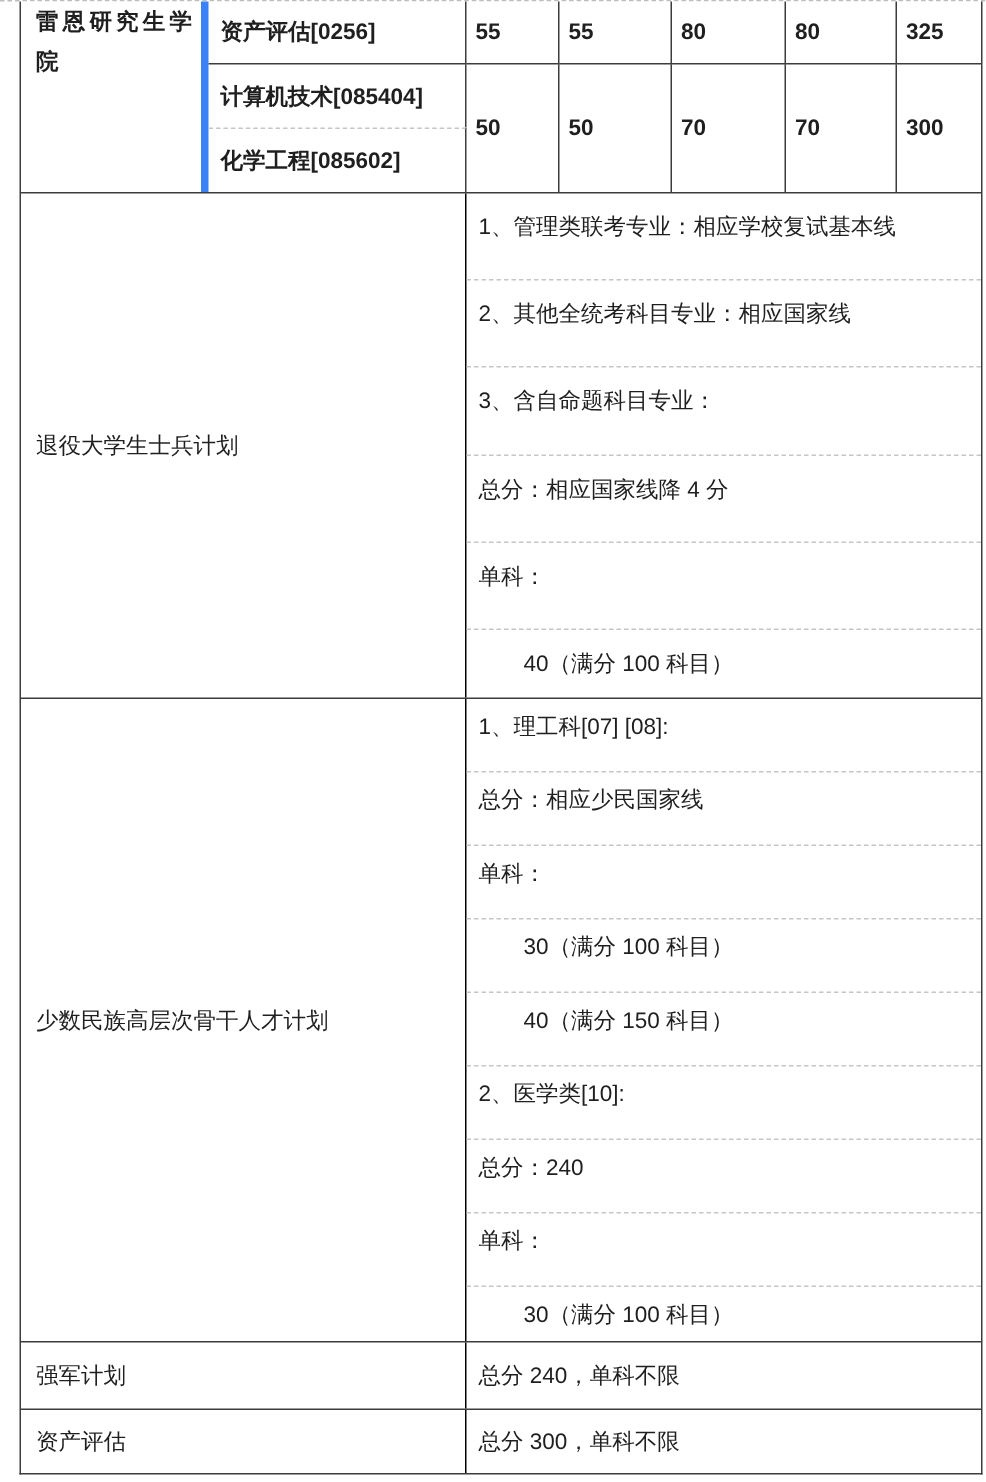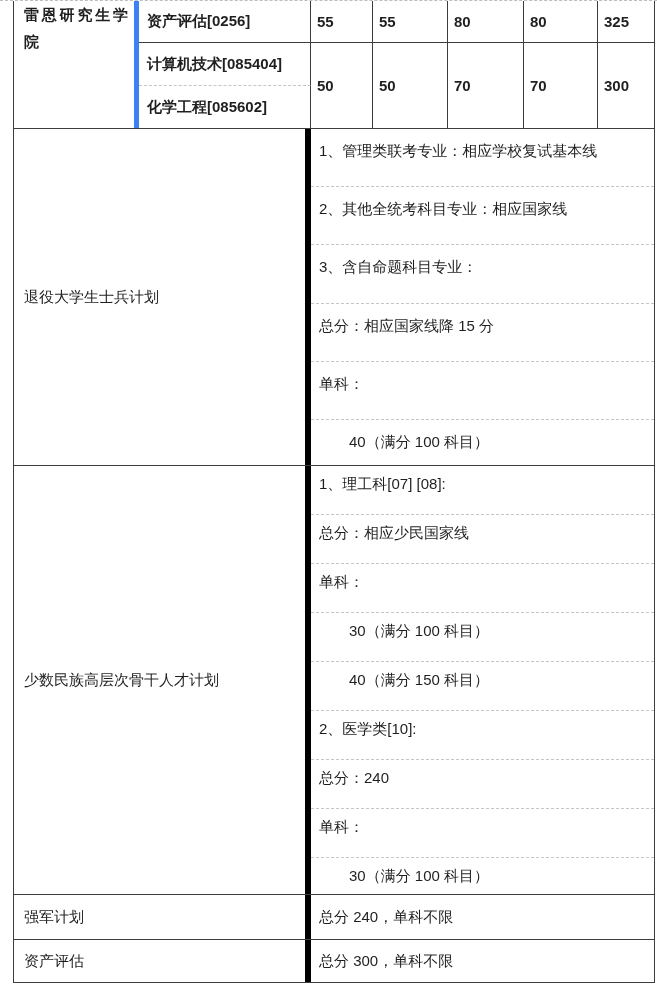--- a/index.html
+++ b/index.html
@@ -71,21 +71,21 @@
   .merged { grid-row: 2 / 4; }
   
   .sec {
     display: grid;
     grid-template-columns: 297px 343px;
     border-bottom: 1px solid #3d3d3d;
   }
   .sec:last-child { border-bottom: none; }
   .plan-cell {
     box-sizing: border-box;
-    border-right: 6px solid #000000;
+    border-right: 1px solid #000000;
     display: flex;
     align-items: center;
     padding-left: 10px;
   }
   .lines {
     display: flex;
     flex-direction: column;
     gap: 12px;
   }
   .line {
@@ -132,21 +132,21 @@
 
       <div class="cell major-cell v-solid h-dash-top" style="grid-row:3; grid-column:2;">化学工程[085602]</div>
     </div>
 
     <div class="sec sec-b">
       <div class="plan-cell">退役大学生士兵计划</div>
       <div class="lines">
         <div class="line">1、管理类联考专业：相应学校复试基本线</div>
         <div class="line h-dash-top">2、其他全统考科目专业：相应国家线</div>
         <div class="line h-dash-top">3、含自命题科目专业：</div>
-        <div class="line h-dash-top">总分：相应国家线降 15 分</div>
+        <div class="line h-dash-top">总分：相应国家线降 4 分</div>
         <div class="line h-dash-top">单科：</div>
         <div class="line h-dash-top indent">40（满分 100 科目）</div>
       </div>
     </div>
 
     <div class="sec sec-c">
       <div class="plan-cell">少数民族高层次骨干人才计划</div>
       <div class="lines">
         <div class="line">1、理工科[07] [08]:</div>
         <div class="line h-dash-top">总分：相应少民国家线</div>

